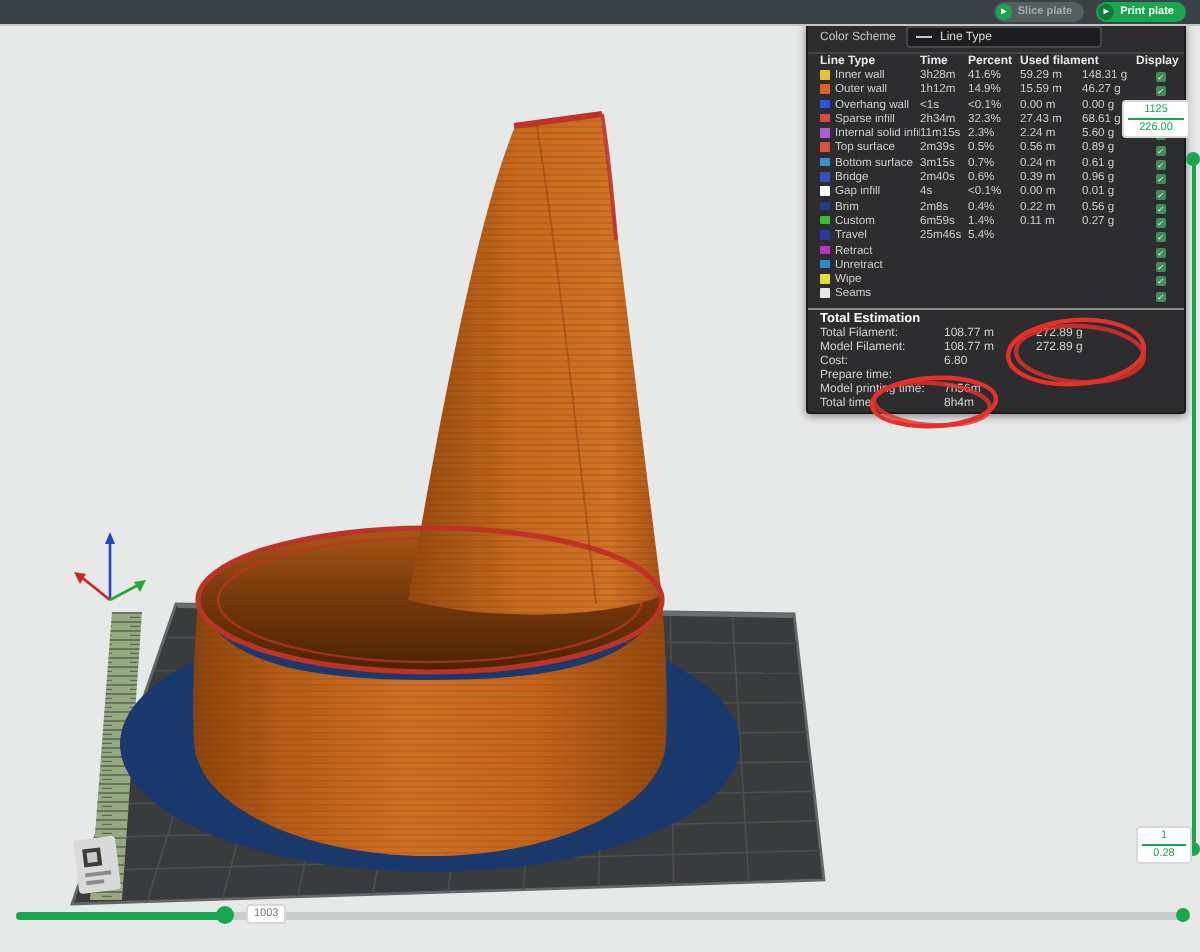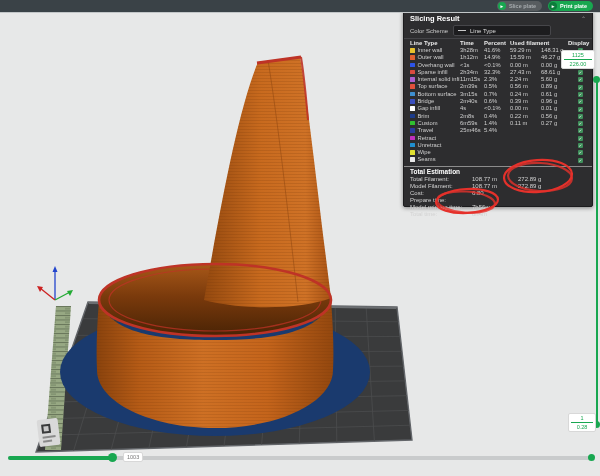--- a/index.html
+++ b/index.html
@@ -180,24 +180,20 @@
     <line x1="55" y1="300" x2="55" y2="270" stroke="#2244CC"></line>
     <polygon points="55,266 52.5,272 57.5,272" fill="#2244CC"></polygon>
     <line x1="55" y1="300" x2="40" y2="288" stroke="#CC2222"></line>
     <polygon points="37,286 43,287 40,292" fill="#CC2222"></polygon>
     <line x1="55" y1="300" x2="70" y2="292" stroke="#22AA33"></line>
     <polygon points="73,290 67,291 70,296" fill="#22AA33"></polygon>
   </g>
 </svg>
 
 <div id="panel">
-  <div class="p-head">
-    <span>Slicing Result</span>
-    <span class="chev">⌃</span>
-  </div>
   <div class="scheme">
     <span>Color Scheme</span>
     <div class="dropdown">
       <span class="dash"></span>
       <span>Line Type</span>
     </div>
   </div>
   <div class="tbl-head">
     <span>Line Type</span>
     <span>Time</span>

